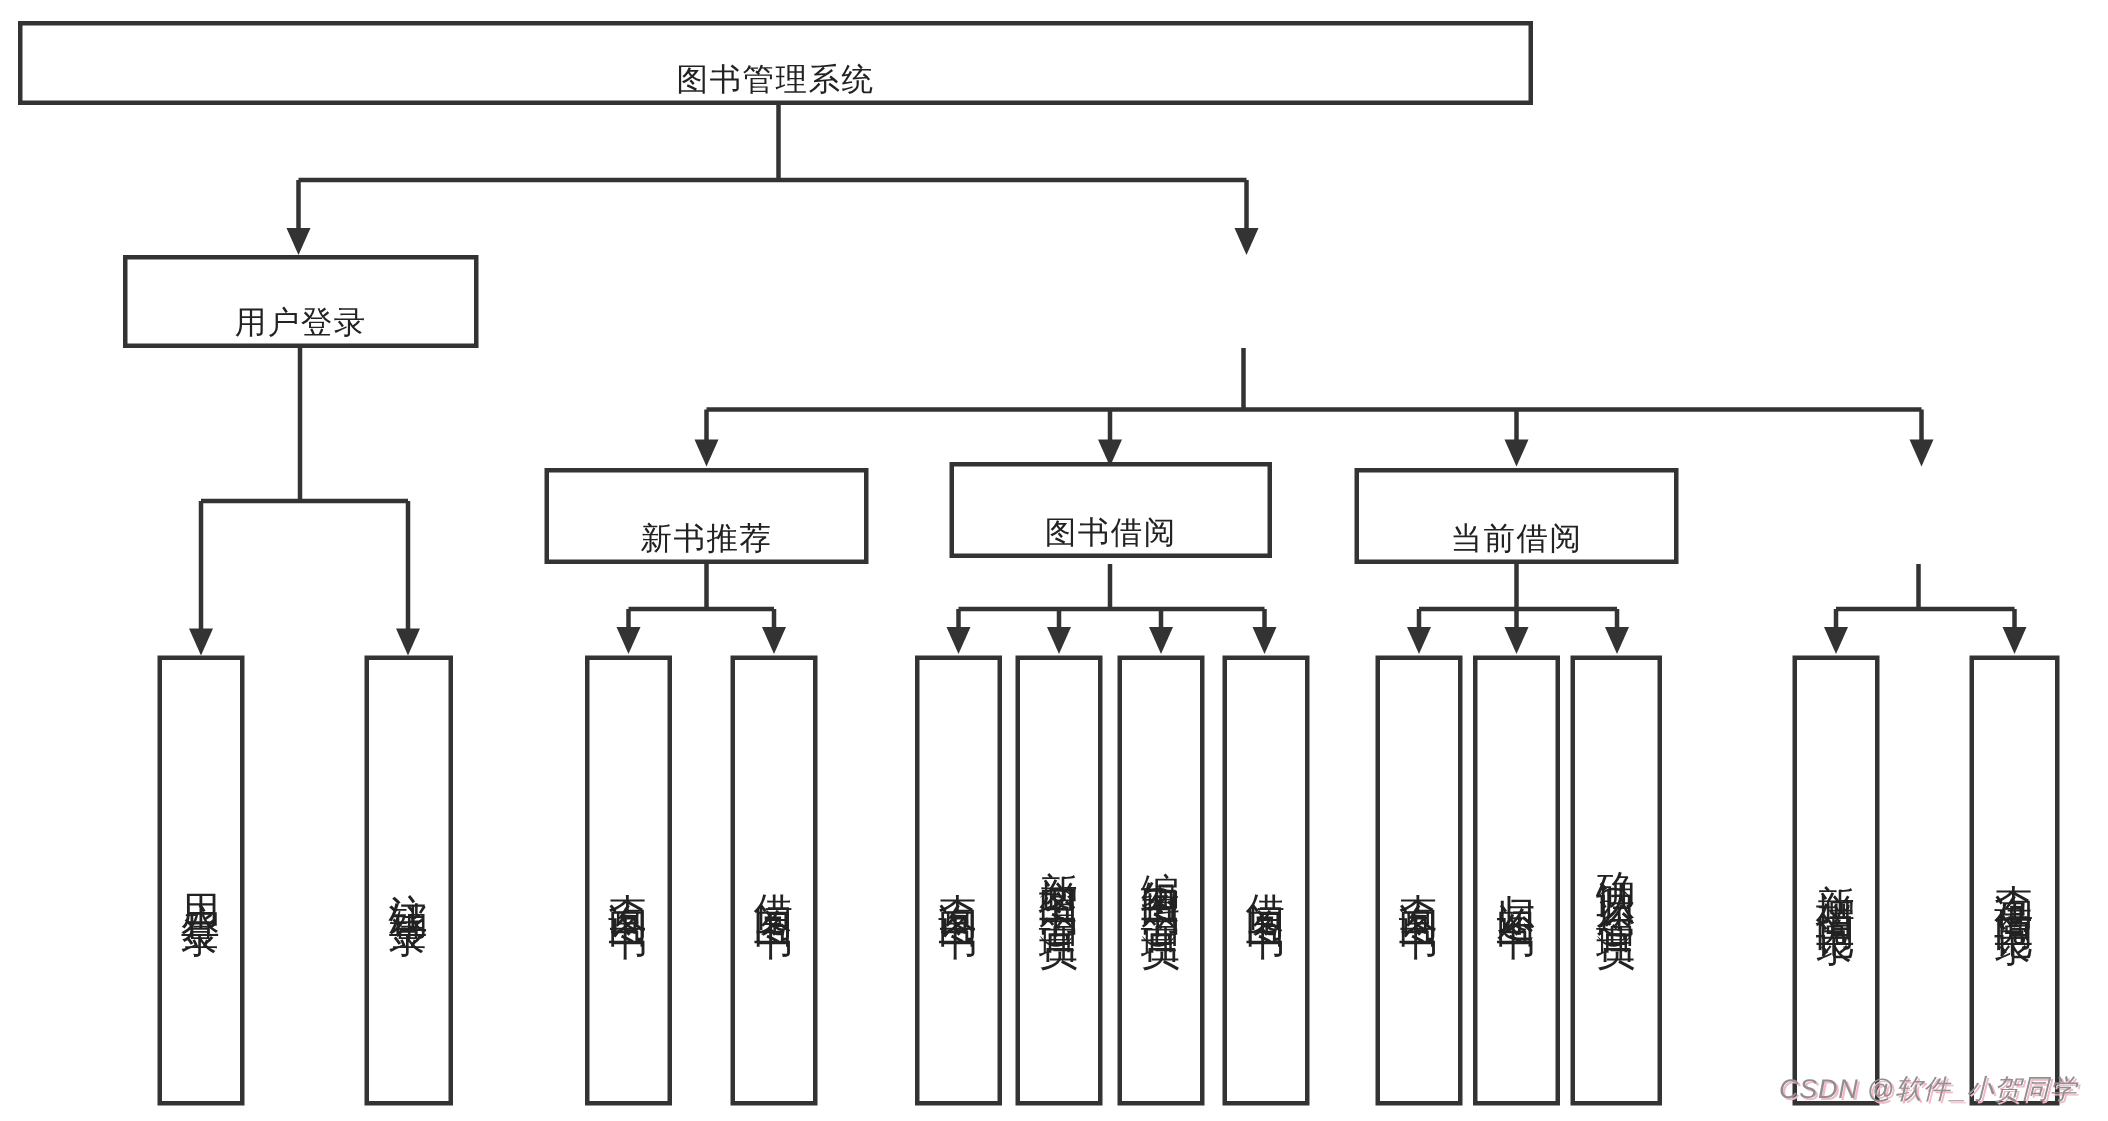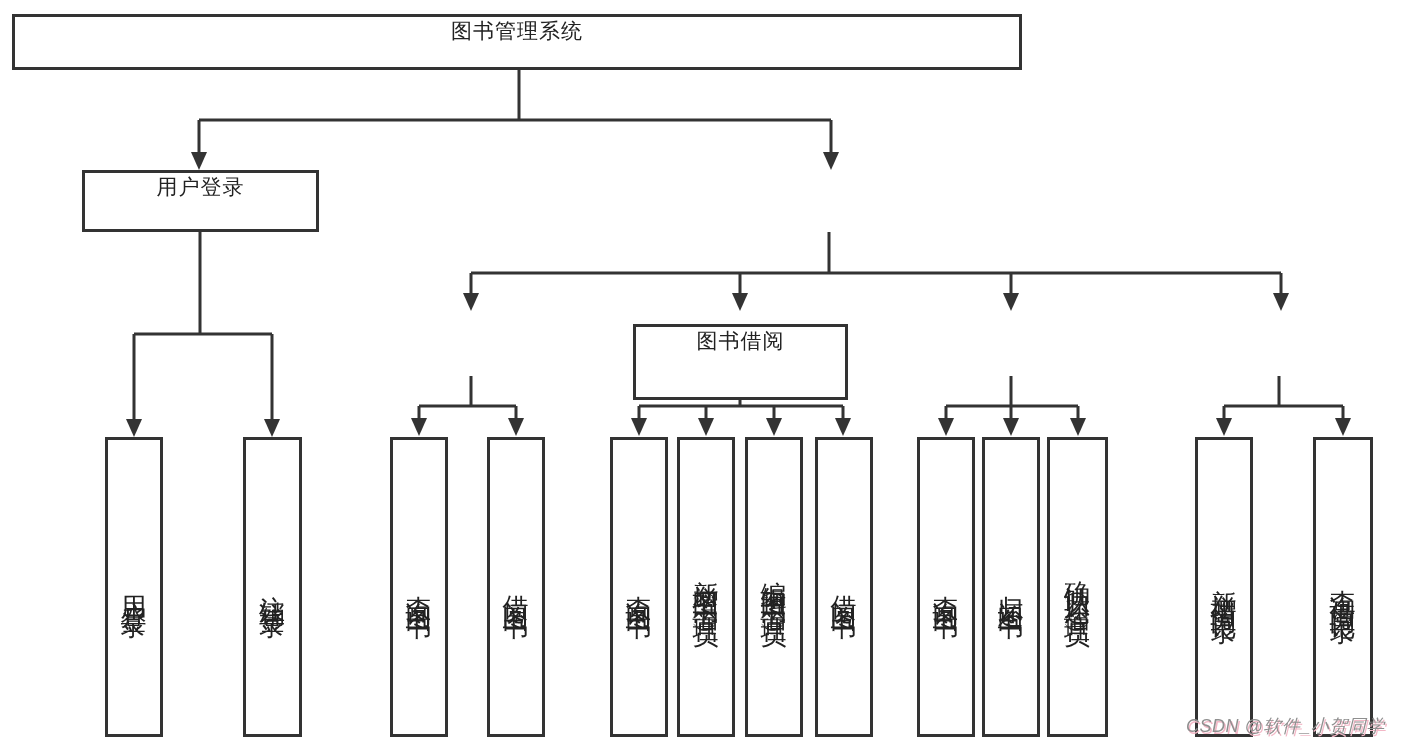--- a/index.html
+++ b/index.html
@@ -12,21 +12,21 @@
   html,body{margin:0;padding:0;background:var(--bg);}
   #stage{
     position:relative;width:1405px;height:747px;background:var(--bg);
     font-family:"Liberation Sans",sans-serif;color:var(--txt);overflow:hidden;
   }
   #wires{position:absolute;left:0;top:0;width:1405px;height:747px;}
   #wires .ln{stroke:var(--line);stroke-width:3;fill:none;}
   #wires .ar{fill:var(--line);stroke:none;}
   .hbox{
     position:absolute;box-sizing:border-box;border:3px solid var(--line);
-    background:#fff;display:flex;align-items:flex-start;justify-content:center;
+    background:#fff;display:flex;align-items:flex-end;justify-content:center;
     font-size:21px;letter-spacing:1px;white-space:nowrap;
   }
   .vbox{
     position:absolute;box-sizing:border-box;border:3px solid var(--line);
     background:#fff;display:flex;align-items:center;justify-content:center;
   }
   .vbox span{
     writing-mode:vertical-rl;text-orientation:mixed;
     font-size:26px;letter-spacing:6px;line-height:1;white-space:nowrap;
   }
@@ -77,22 +77,28 @@
   </svg>
 
   <div class="hbox" style="left:12px;top:14px;width:1010px;height:56px">
     <span>图书管理系统</span>
   </div>
 
   <div class="hbox" style="left:82px;top:170px;width:237px;height:62px">
     <span>用户登录</span>
   </div>
 
-  <div class="hbox" style="left:633px;top:324px;width:215px;height:76px">
+  <div class="hbox" style="left:363px;top:312px;width:216px;height:64px">
+    <span>新书推荐</span>
+  </div>
+  <div class="hbox" style="left:633px;top:308px;width:215px;height:64px">
     <span>图书借阅</span>
+  </div>
+  <div class="hbox" style="left:903px;top:312px;width:216px;height:64px">
+    <span>当前借阅</span>
   </div>
 
   <div class="vbox" style="left:105px;top:437px;width:58px;height:300px">
     <span>用户登录</span>
   </div>
   <div class="vbox" style="left:243px;top:437px;width:59px;height:300px">
     <span>注销登录</span>
   </div>
 
   <div class="vbox" style="left:390px;top:437px;width:58px;height:300px">

